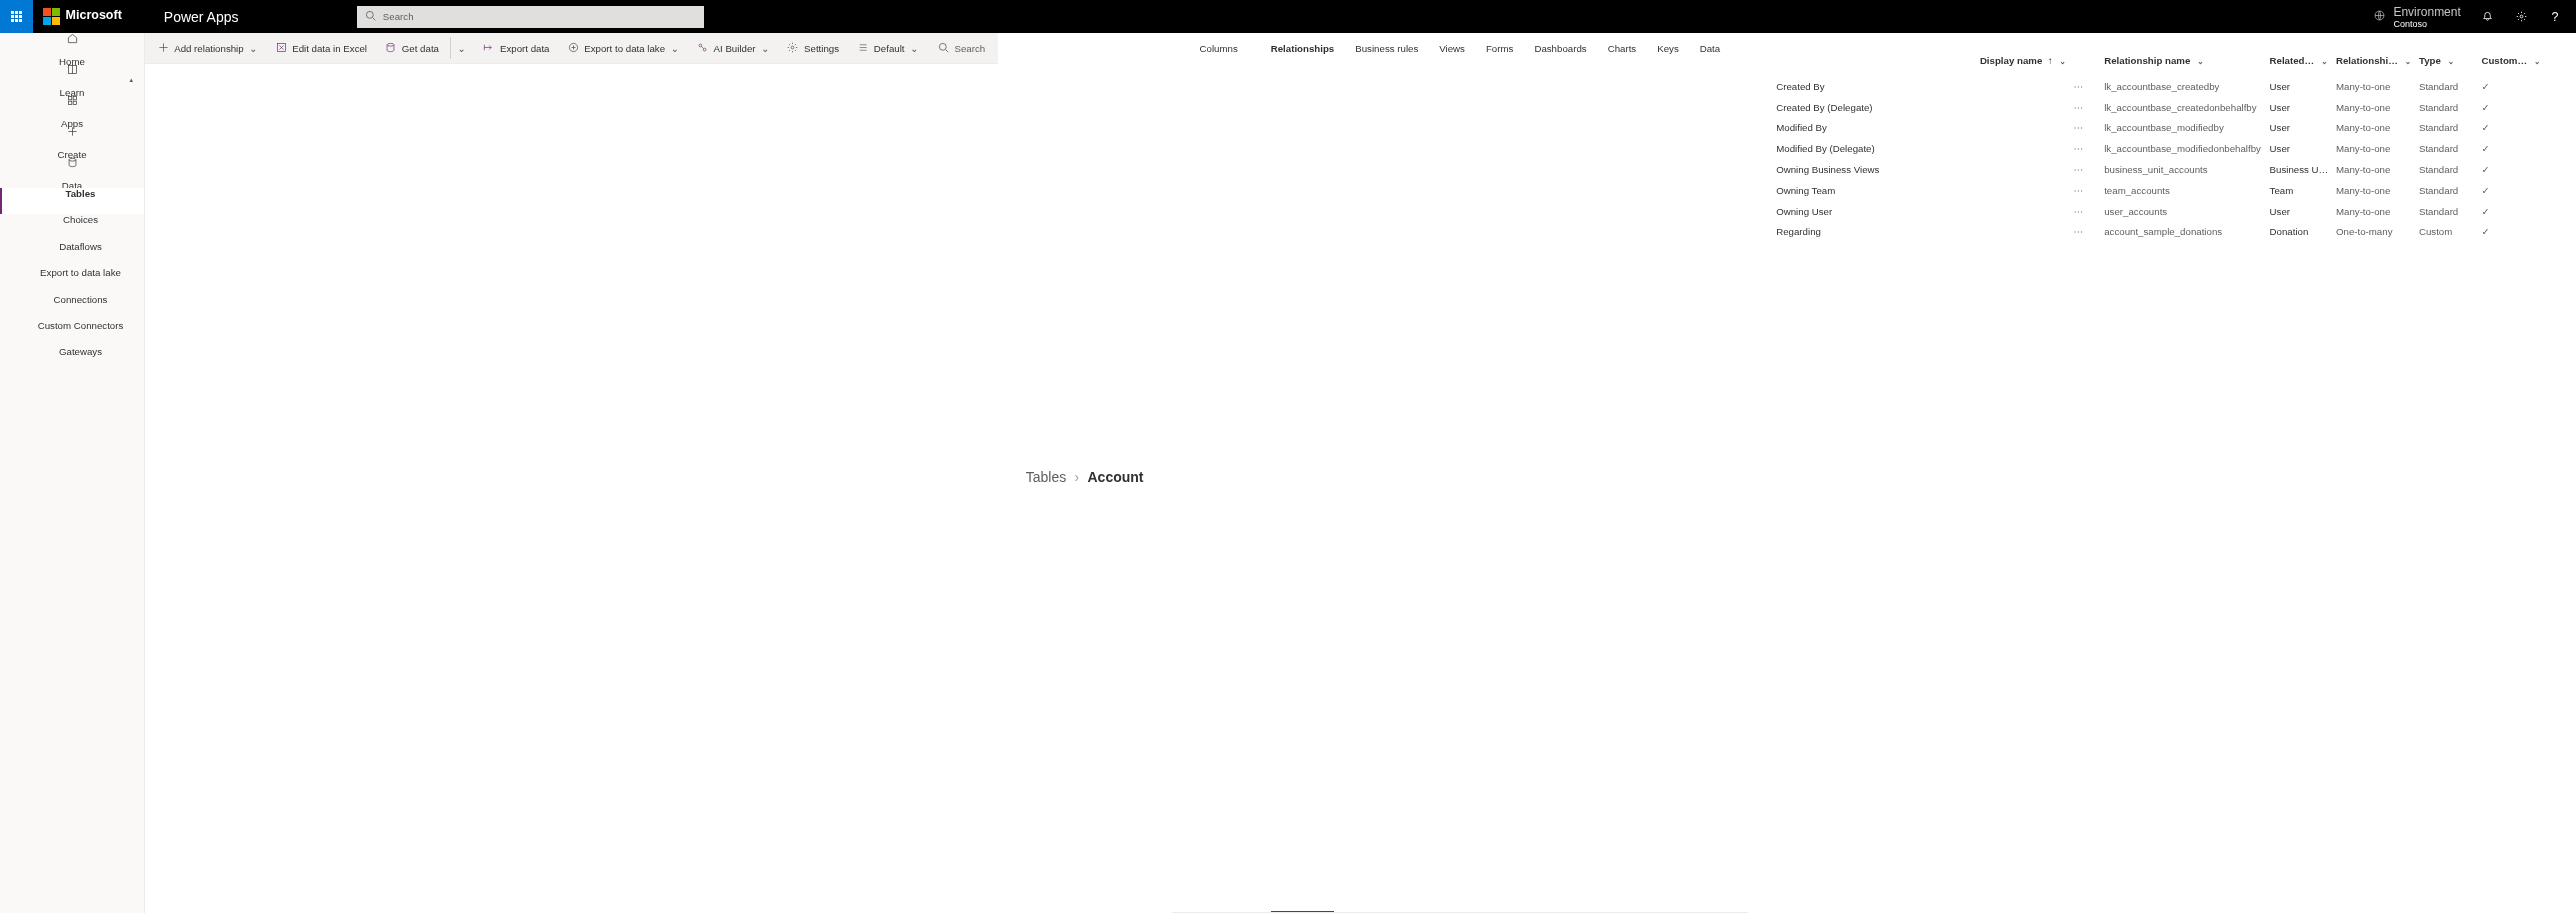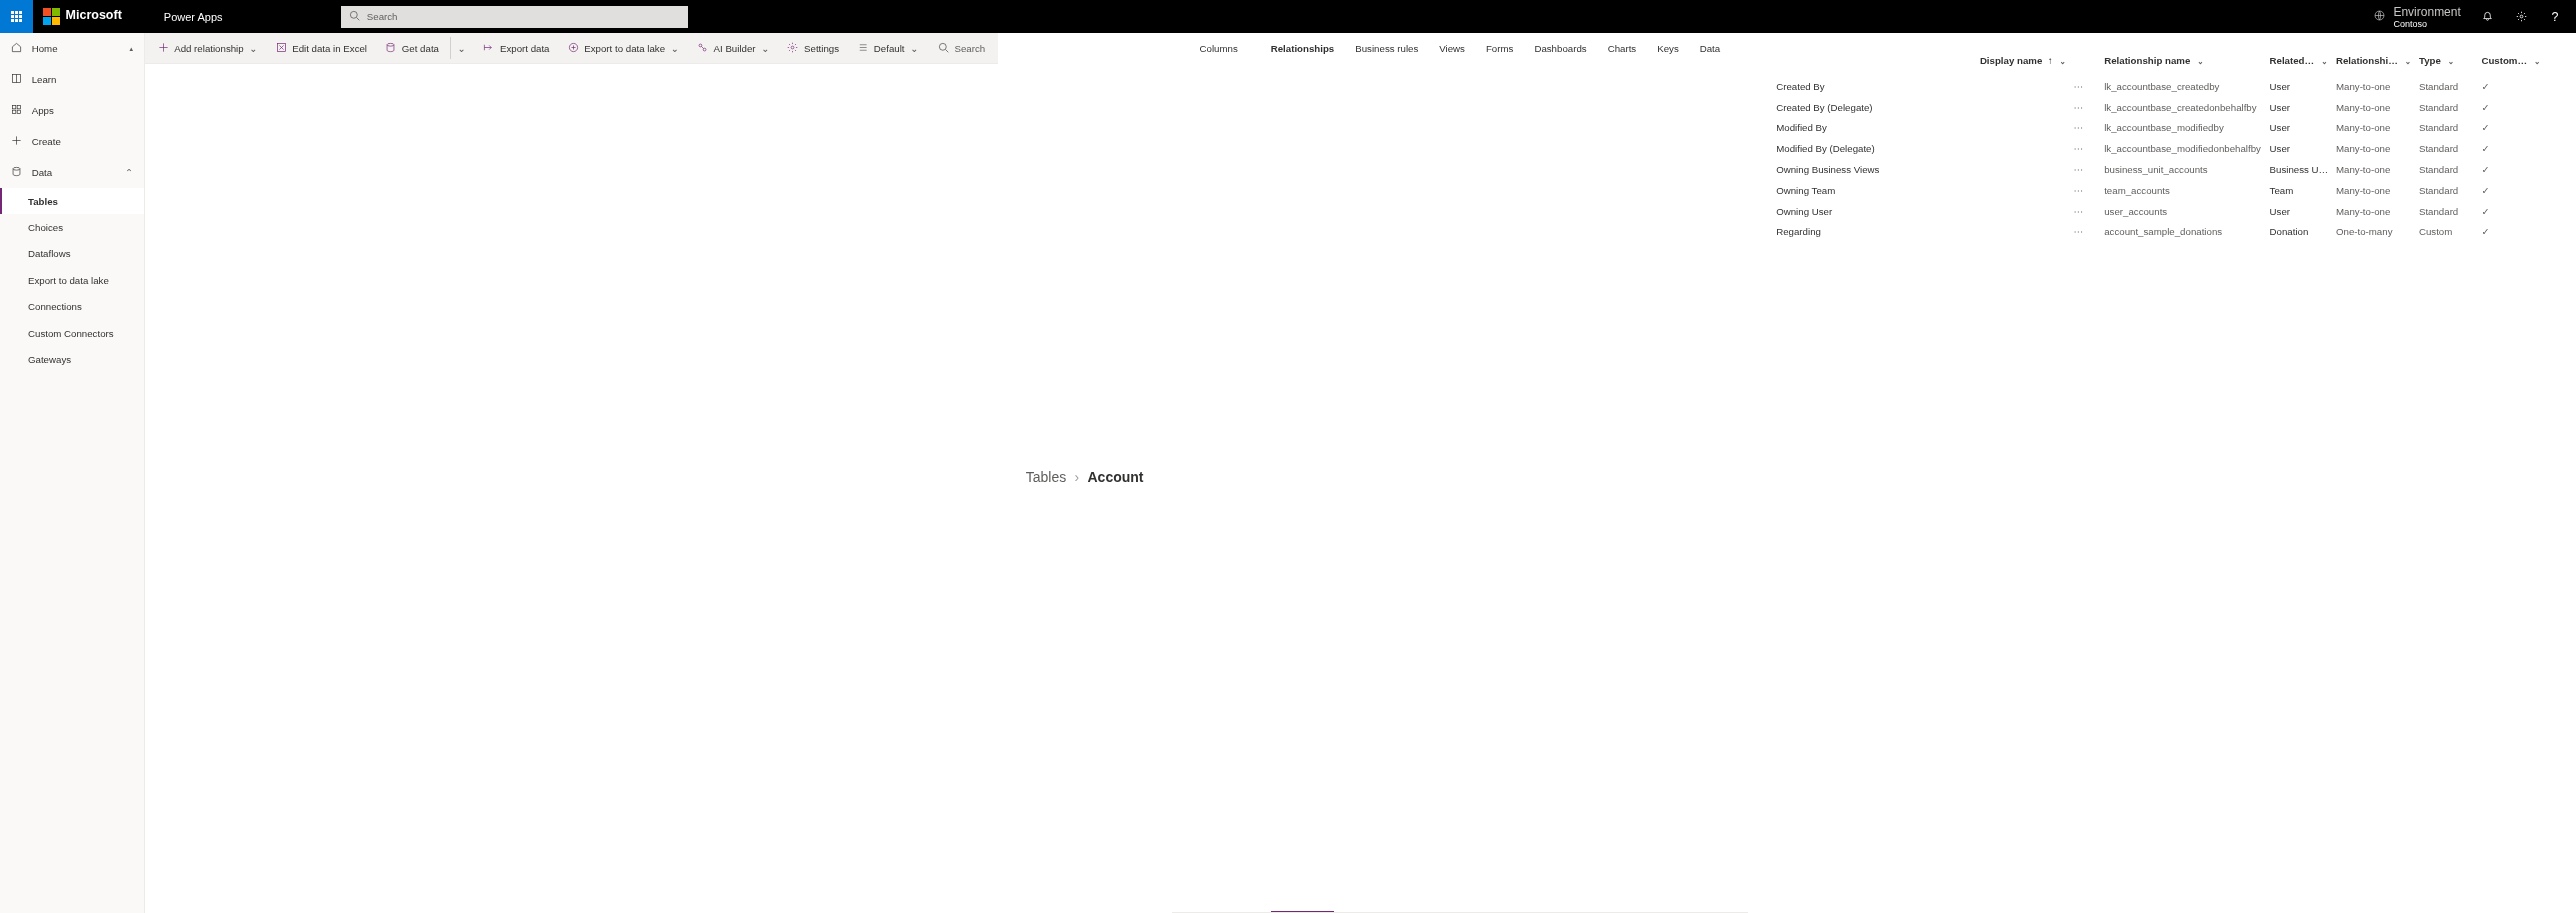--- a/index.html
+++ b/index.html
@@ -21,40 +21,40 @@
 }
 .waffle-grid { display: grid; grid-template-columns: repeat(3,2.8px); grid-template-rows: repeat(3,2.8px); gap: 1.4px; }
 .waffle-grid span { background: #fff; width: 2.8px; height: 2.8px; }
 .ms-logo { display: flex; align-items: flex-start; margin-left: 9.7px; }
 .ms-sq { display: grid; grid-template-columns: 8.3px 8.3px; grid-template-rows: 8.3px 8.3px; gap: 0.7px; margin-right: 5.6px; }
 .ms-sq span:nth-child(1){background:#f25022;}
 .ms-sq span:nth-child(2){background:#7fba00;}
 .ms-sq span:nth-child(3){background:#00a4ef;}
 .ms-sq span:nth-child(4){background:#ffb900;}
 .ms-text { font-size: 12.5px; font-weight: 600; }
-.app-title { margin-left: 42px; font-size: 11px; }
+.app-title { margin-left: 42px; font-size: 14px; }
 .search-top {
   margin-left: 118px;
   width: 347px; height: 22px;
   background: #e1dfdd;
   display: flex; align-items: center;
   padding: 0 8.3px;
   color: #605e5c;
 }
 .search-top .icon { margin-right: 7px; color: #605e5c; }
 .env-block { margin-left: auto; display: flex; align-items: center; padding: 0 11px; cursor: pointer; }
 .env-label { font-size: 12px; color: #c8c6c4; }
 .env-name { font-size: 9px; color: #fff; }
 .top-icons { display: flex; gap: 2.8px; padding-right: 5.6px; }
 .top-icon-btn { width: 31px; height: 33px; display: flex; align-items: center; justify-content: center; cursor: pointer; color: #fff; }
 
 
 .layout { display: flex; height: calc(100vh - 33px); }
 .sidenav { width: 145px; border-right: 0.7px solid #edebe9; background: #faf9f8; overflow-y: auto; font-size: 9.7px; }
-.nav-item { display: flex; align-items: center; height: 31px; padding: 0 11px; cursor: pointer; color: #323130; gap: 9.7px; position: relative; }
+.nav-item { display: flex; align-items: center; height: 31px; padding: 0 11px; cursor: pointer; color: #323130; gap: 9.7px; position: relative; flex-direction: column; }
 .nav-item.sub { padding-left: 28px; height: 26.4px; font-size: 9.7px; }
 .nav-item.active { background: #fff; font-weight: 600; }
 .nav-item.active::before { content:""; position:absolute; left:0; top:0; bottom:0; width:2.1px; background:#742774; }
 .nav-chevron { margin-left: auto; color: #605e5c; }
 
 
 .main { flex: 1; display: flex; flex-direction: row; overflow: hidden; }
 .cmdbar {
   display: flex; align-items: center; height: 31px;
   background: #f3f2f1; padding: 0 5.6px; gap: 4.2px;

